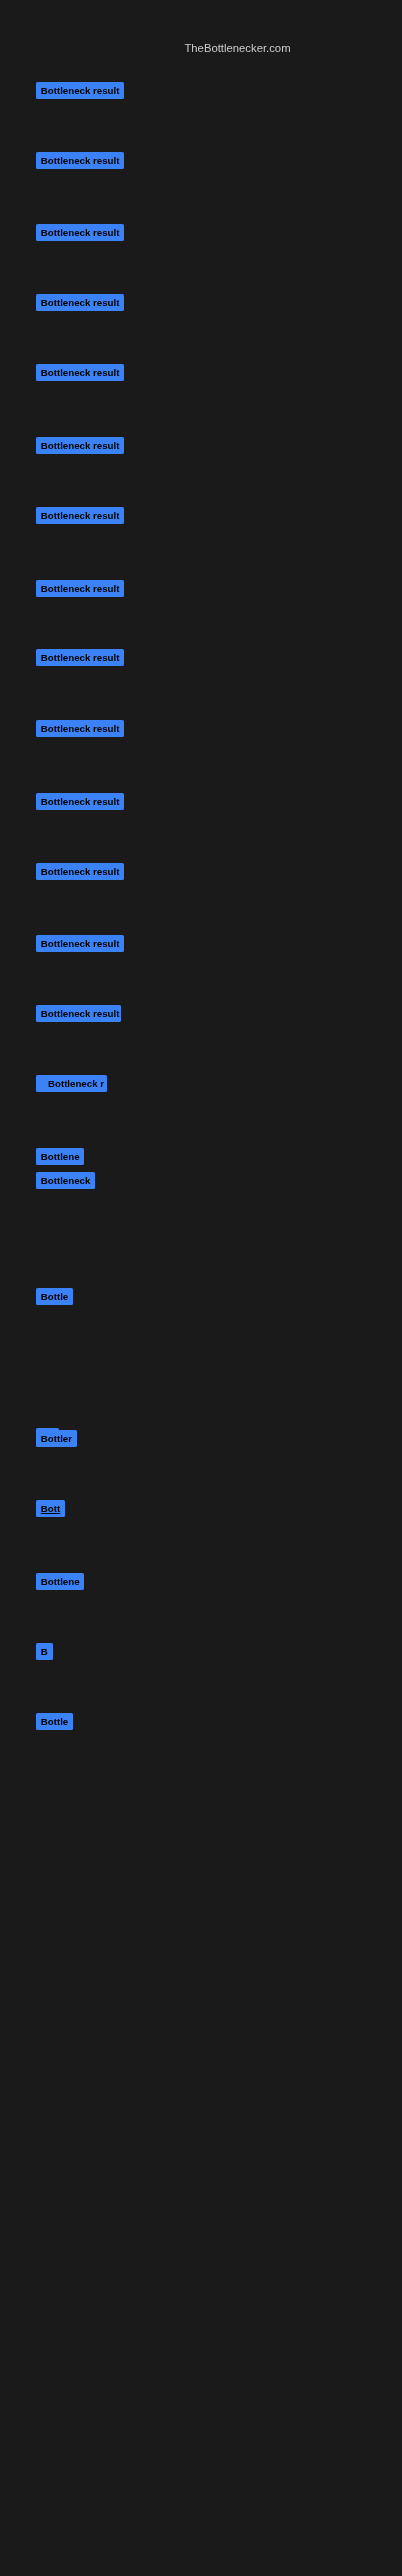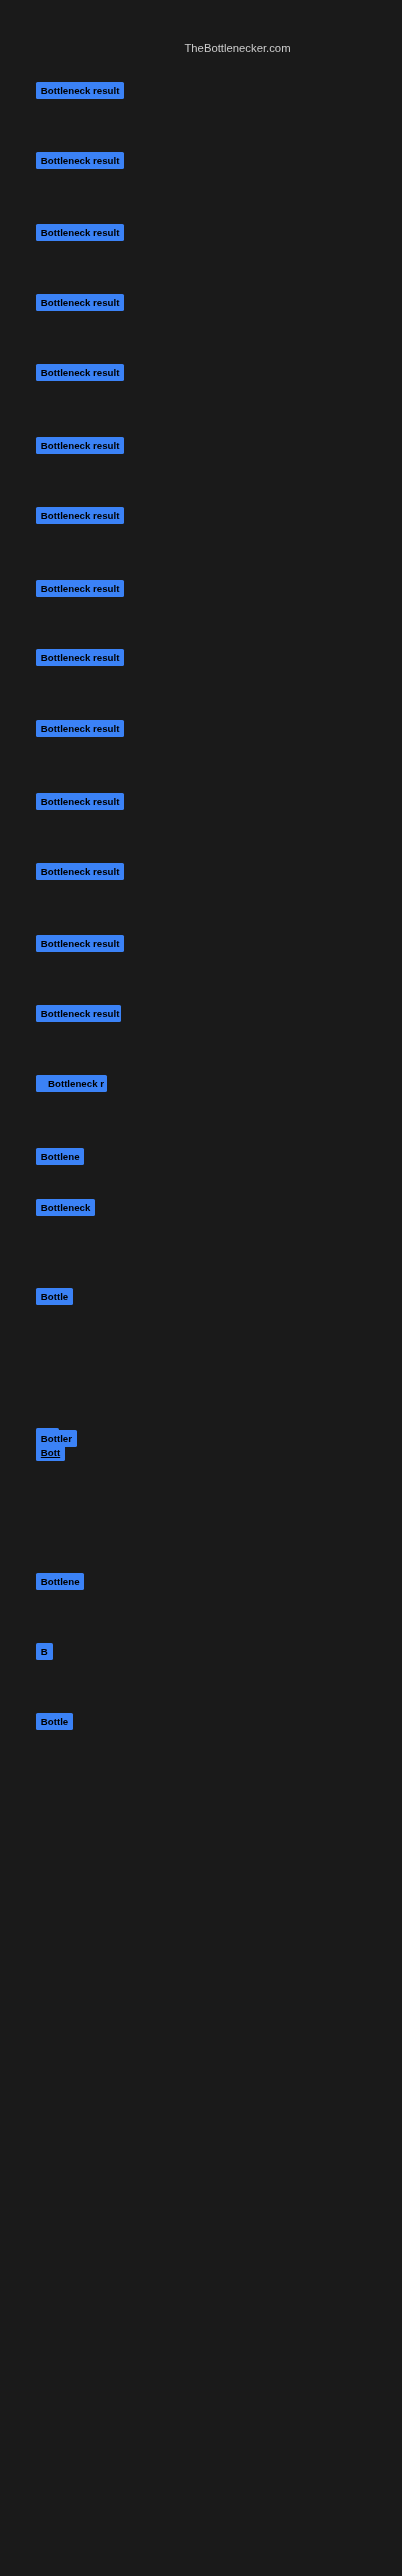--- a/index.html
+++ b/index.html
@@ -54,22 +54,22 @@
     <div class="bottleneck-badge" style="top: 471px; max-width: 97px;">Bottleneck result</div>
     <div class="bottleneck-badge" style="top: 544px; max-width: 97px;">Bottleneck result</div>
     <div class="bottleneck-badge" style="top: 613px; max-width: 97px;">Bottleneck result</div>
     <div class="bottleneck-badge" style="top: 684px; max-width: 97px;">Bottleneck result</div>
     <div class="bottleneck-badge" style="top: 757px; max-width: 97px;">Bottleneck result</div>
     <div class="bottleneck-badge" style="top: 827px; max-width: 89px;">Bottleneck result</div>
     <div class="bottleneck-badge" style="top: 899px; max-width: 89px;">Bottleneck result</div>
     <div class="bottleneck-badge" style="top: 969px; max-width: 85px;">Bottleneck result</div>
     <div class="bottleneck-badge" style="top: 1039px; max-width: 71px; padding-left: 12px;">Bottleneck r</div>
     <div class="bottleneck-badge" style="top: 1112px; max-width: 58px;">Bottlene</div>
-    <div class="bottleneck-badge" style="top: 1163px; max-width: 63px;">Bottleneck</div>
+    <div class="bottleneck-badge" style="top: 1136px; max-width: 63px;">Bottleneck</div>
     <div class="bottleneck-badge" style="top: 1252px; max-width: 47px;">Bottle</div>
     <div class="bottleneck-badge" style="top: 1392px; max-width: 26px;">Bo</div>
     <div class="bottleneck-badge" style="top: 1394px; max-width: 50px;">Bottler</div>
-    <div class="bottleneck-badge" style="top: 1408px; max-width: 37px; text-decoration: underline;">Bott</div>
+    <div class="bottleneck-badge" style="top: 1464px; max-width: 37px; text-decoration: underline;">Bott</div>
     <div class="bottleneck-badge" style="top: 1537px; max-width: 58px;">Bottlene</div>
     <div class="bottleneck-badge" style="top: 1607px; max-width: 19.3px;">B</div>
     <div class="bottleneck-badge" style="top: 1677px; max-width: 47px;">Bottle</div>
   </div>
 
 
 </body></html>

